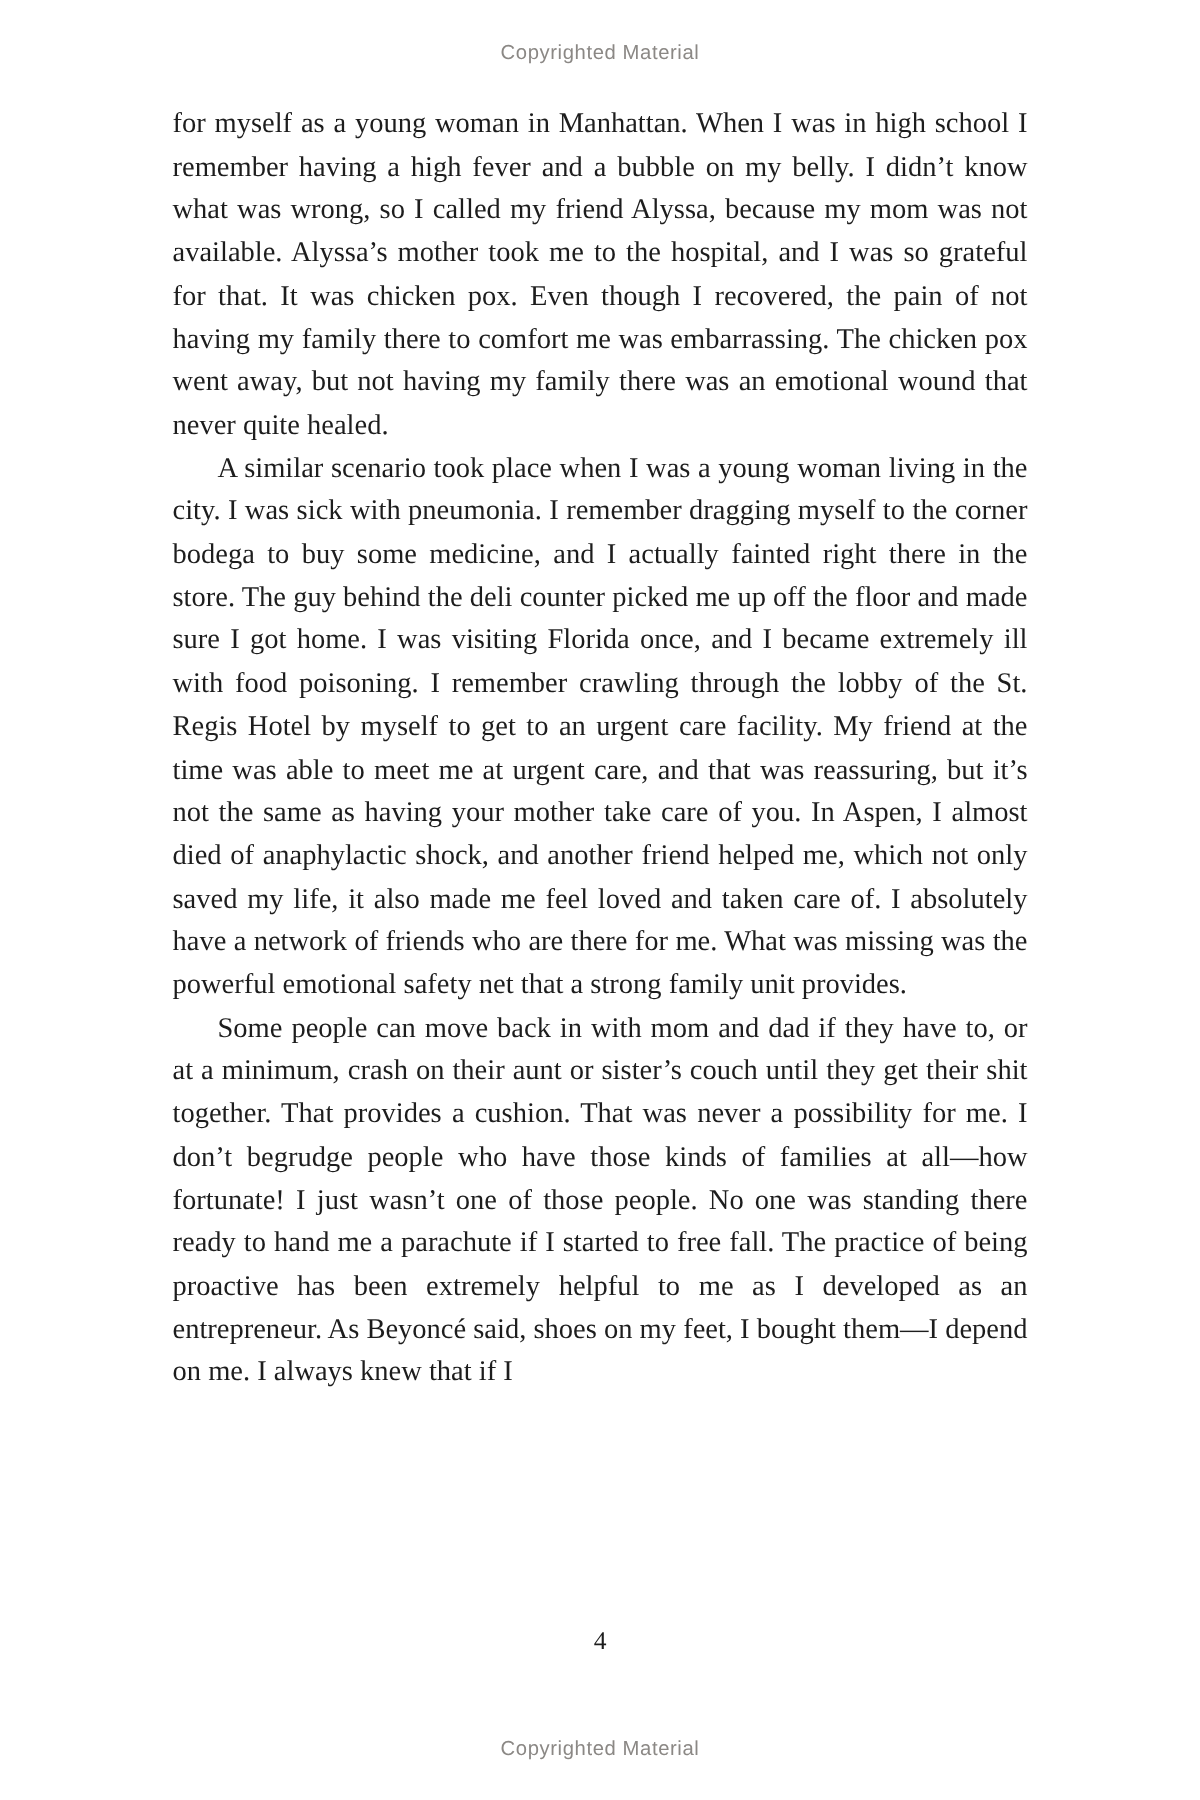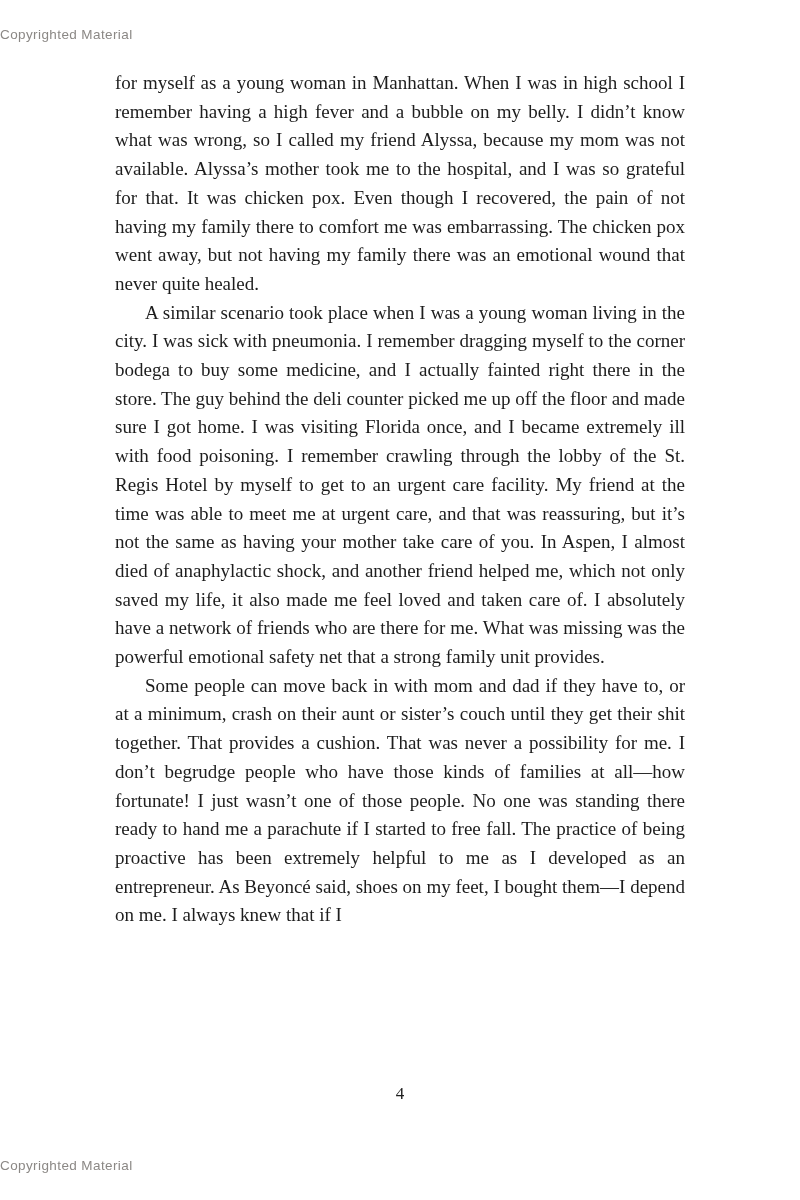--- a/index.html
+++ b/index.html
@@ -13,21 +13,21 @@
     font-family: "Liberation Serif", serif;
   }
   .page {
     position: relative;
     width: 800px;
     height: 1200px;
     background: #ffffff;
     overflow: hidden;
   }
   .notice {
-    text-align: left;
+    text-align: center;
     font-family: "Liberation Sans", sans-serif;
     font-size: 13.5px;
     color: #8b8885;
     letter-spacing: 0.4px;
   }
   .notice.top {
     padding-top: 27px;
   }
   .notice.bottom {
     position: absolute;

